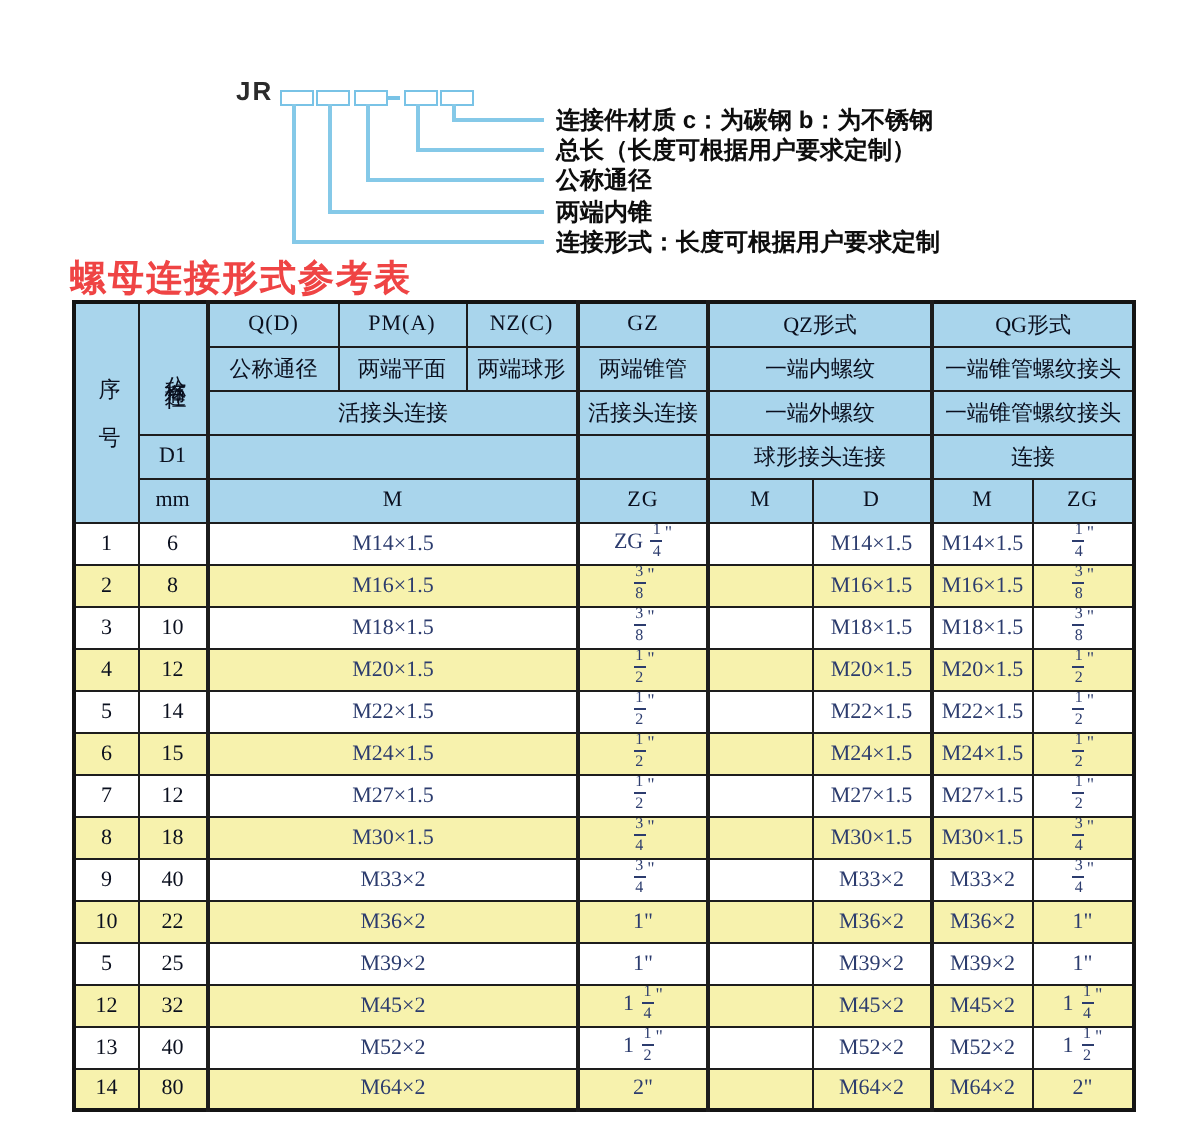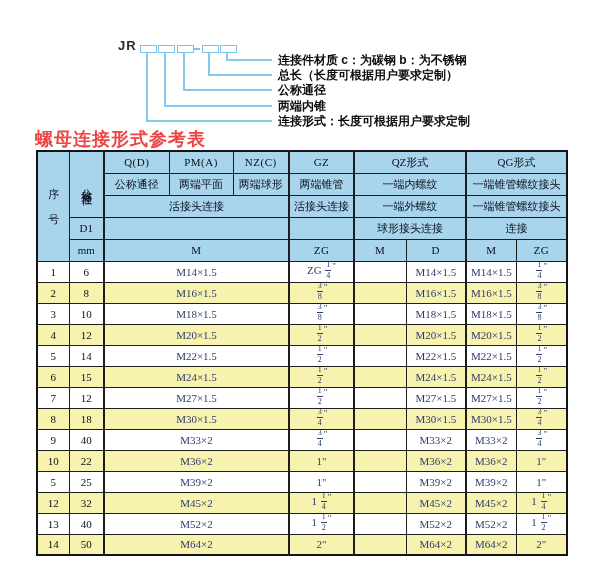--- a/index.html
+++ b/index.html
@@ -333,21 +333,21 @@
             <td class="bl val"></td>
             <td class="val">M52×2</td>
             <td class="bl val">M52×2</td>
             <td class="val">1 <span class="frac">
                 <span class="fn">1</span>
                 <span class="fd">2</span>
               </span><span class="inch">"</span></td>
           </tr>
           <tr class="alt">
             <td>14</td>
-            <td>50</td>
+            <td>80</td>
             <td colspan="3" class="bl val">M64×2</td>
             <td class="bl val">2"</td>
             <td class="bl val"></td>
             <td class="val">M64×2</td>
             <td class="bl val">M64×2</td>
             <td class="val">2"</td>
           </tr>
         </tbody>
     </table>
   </div>

